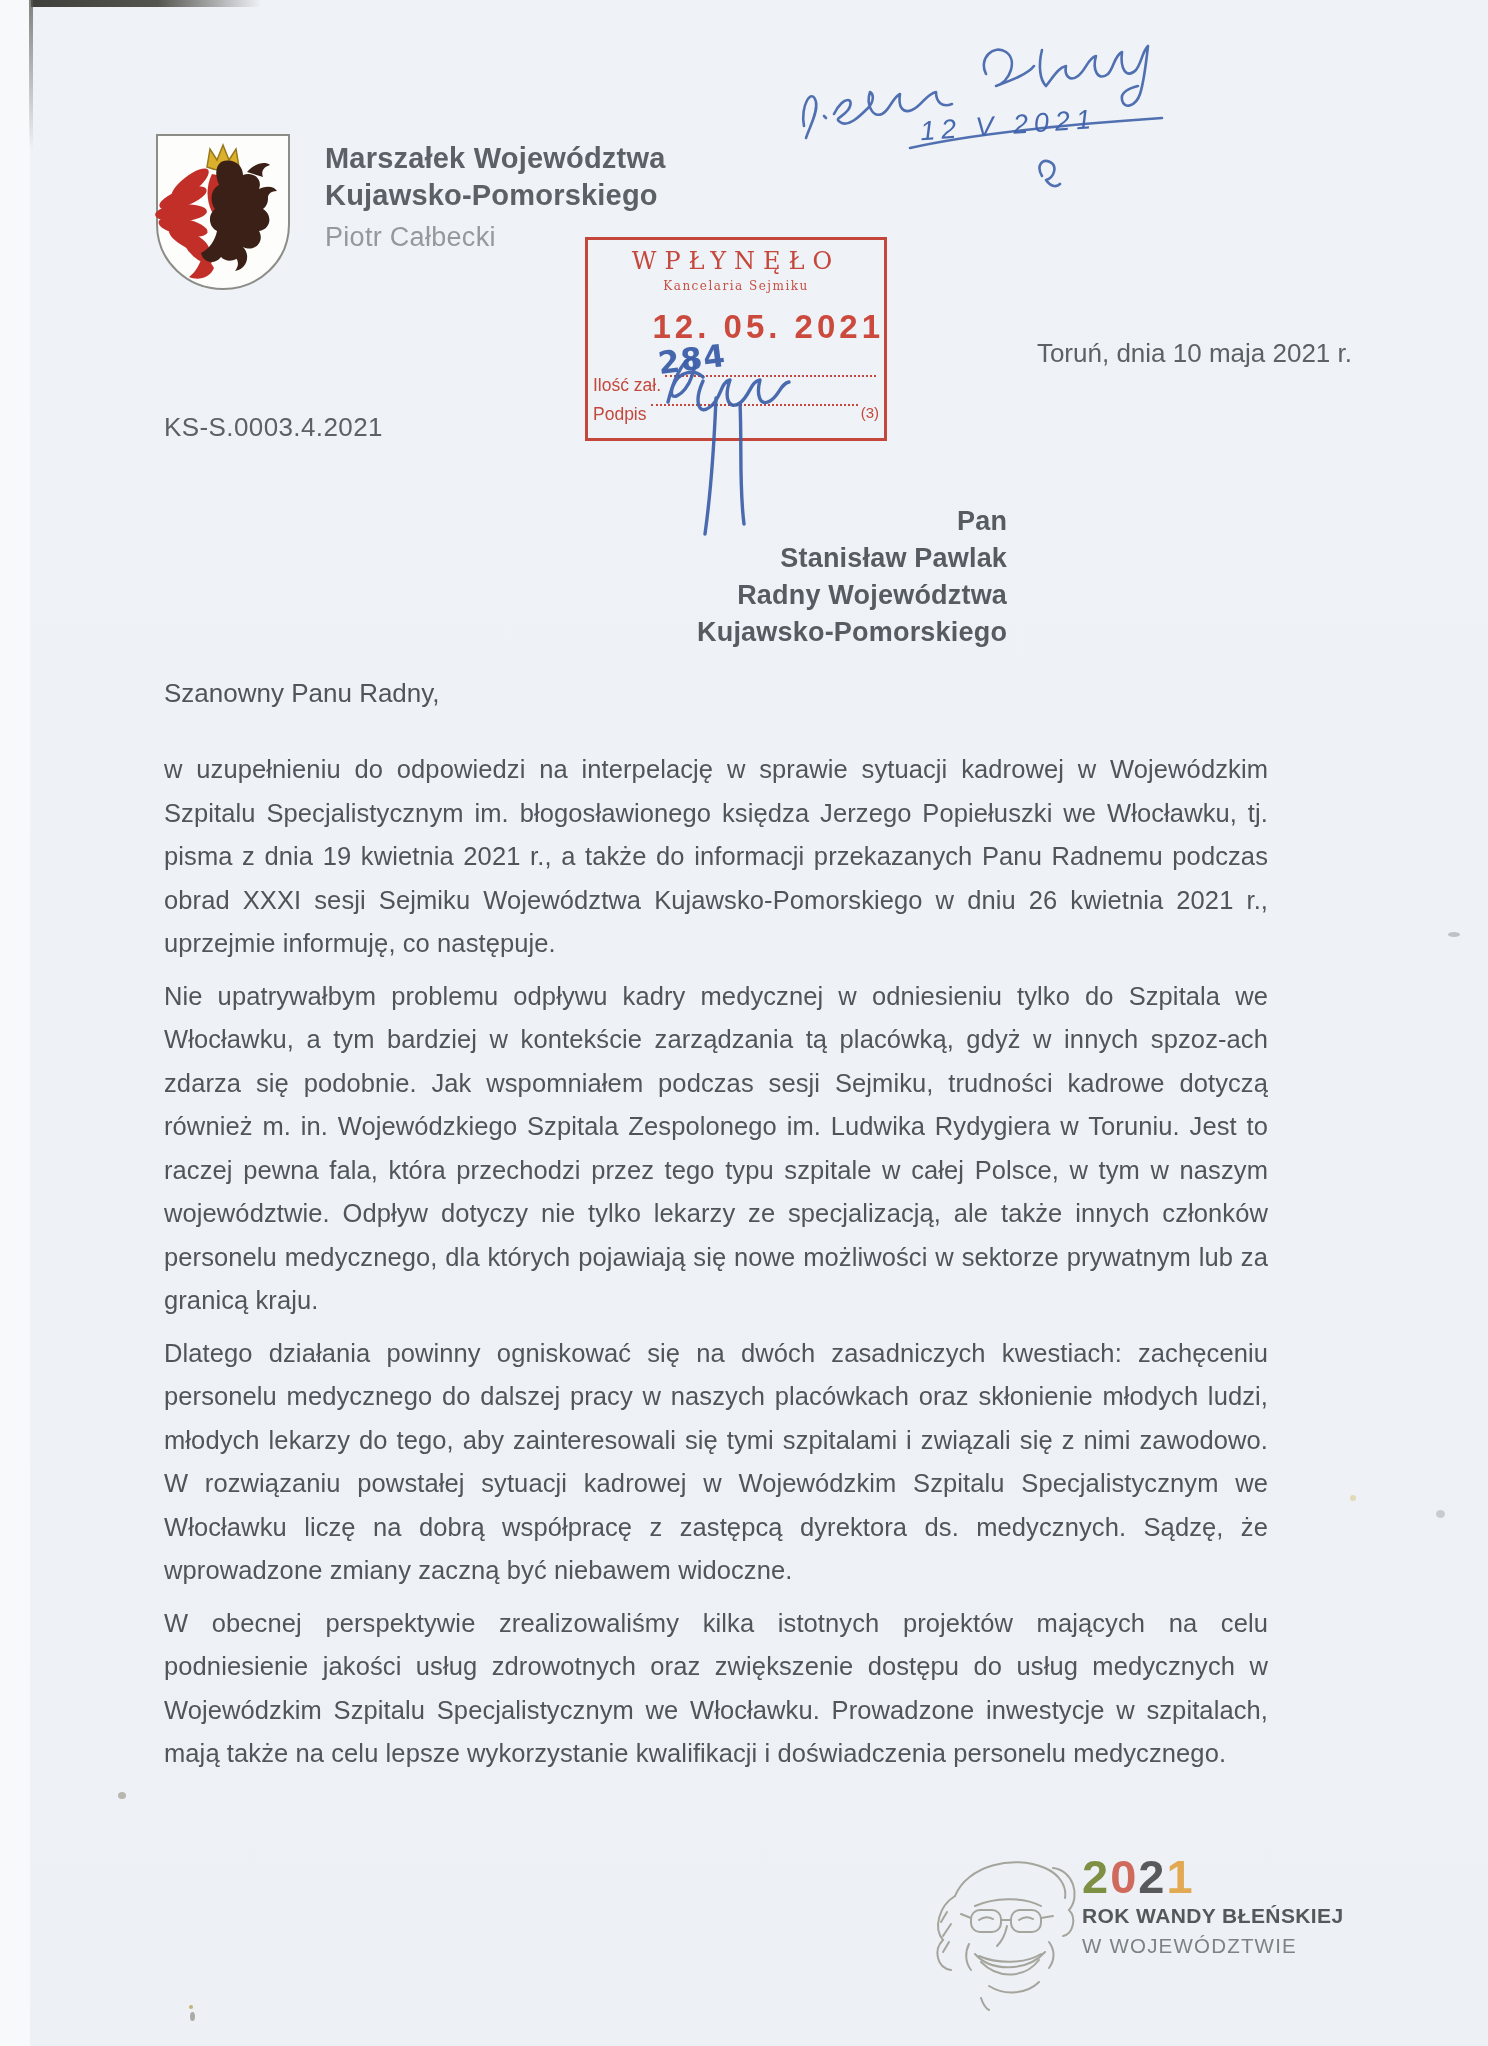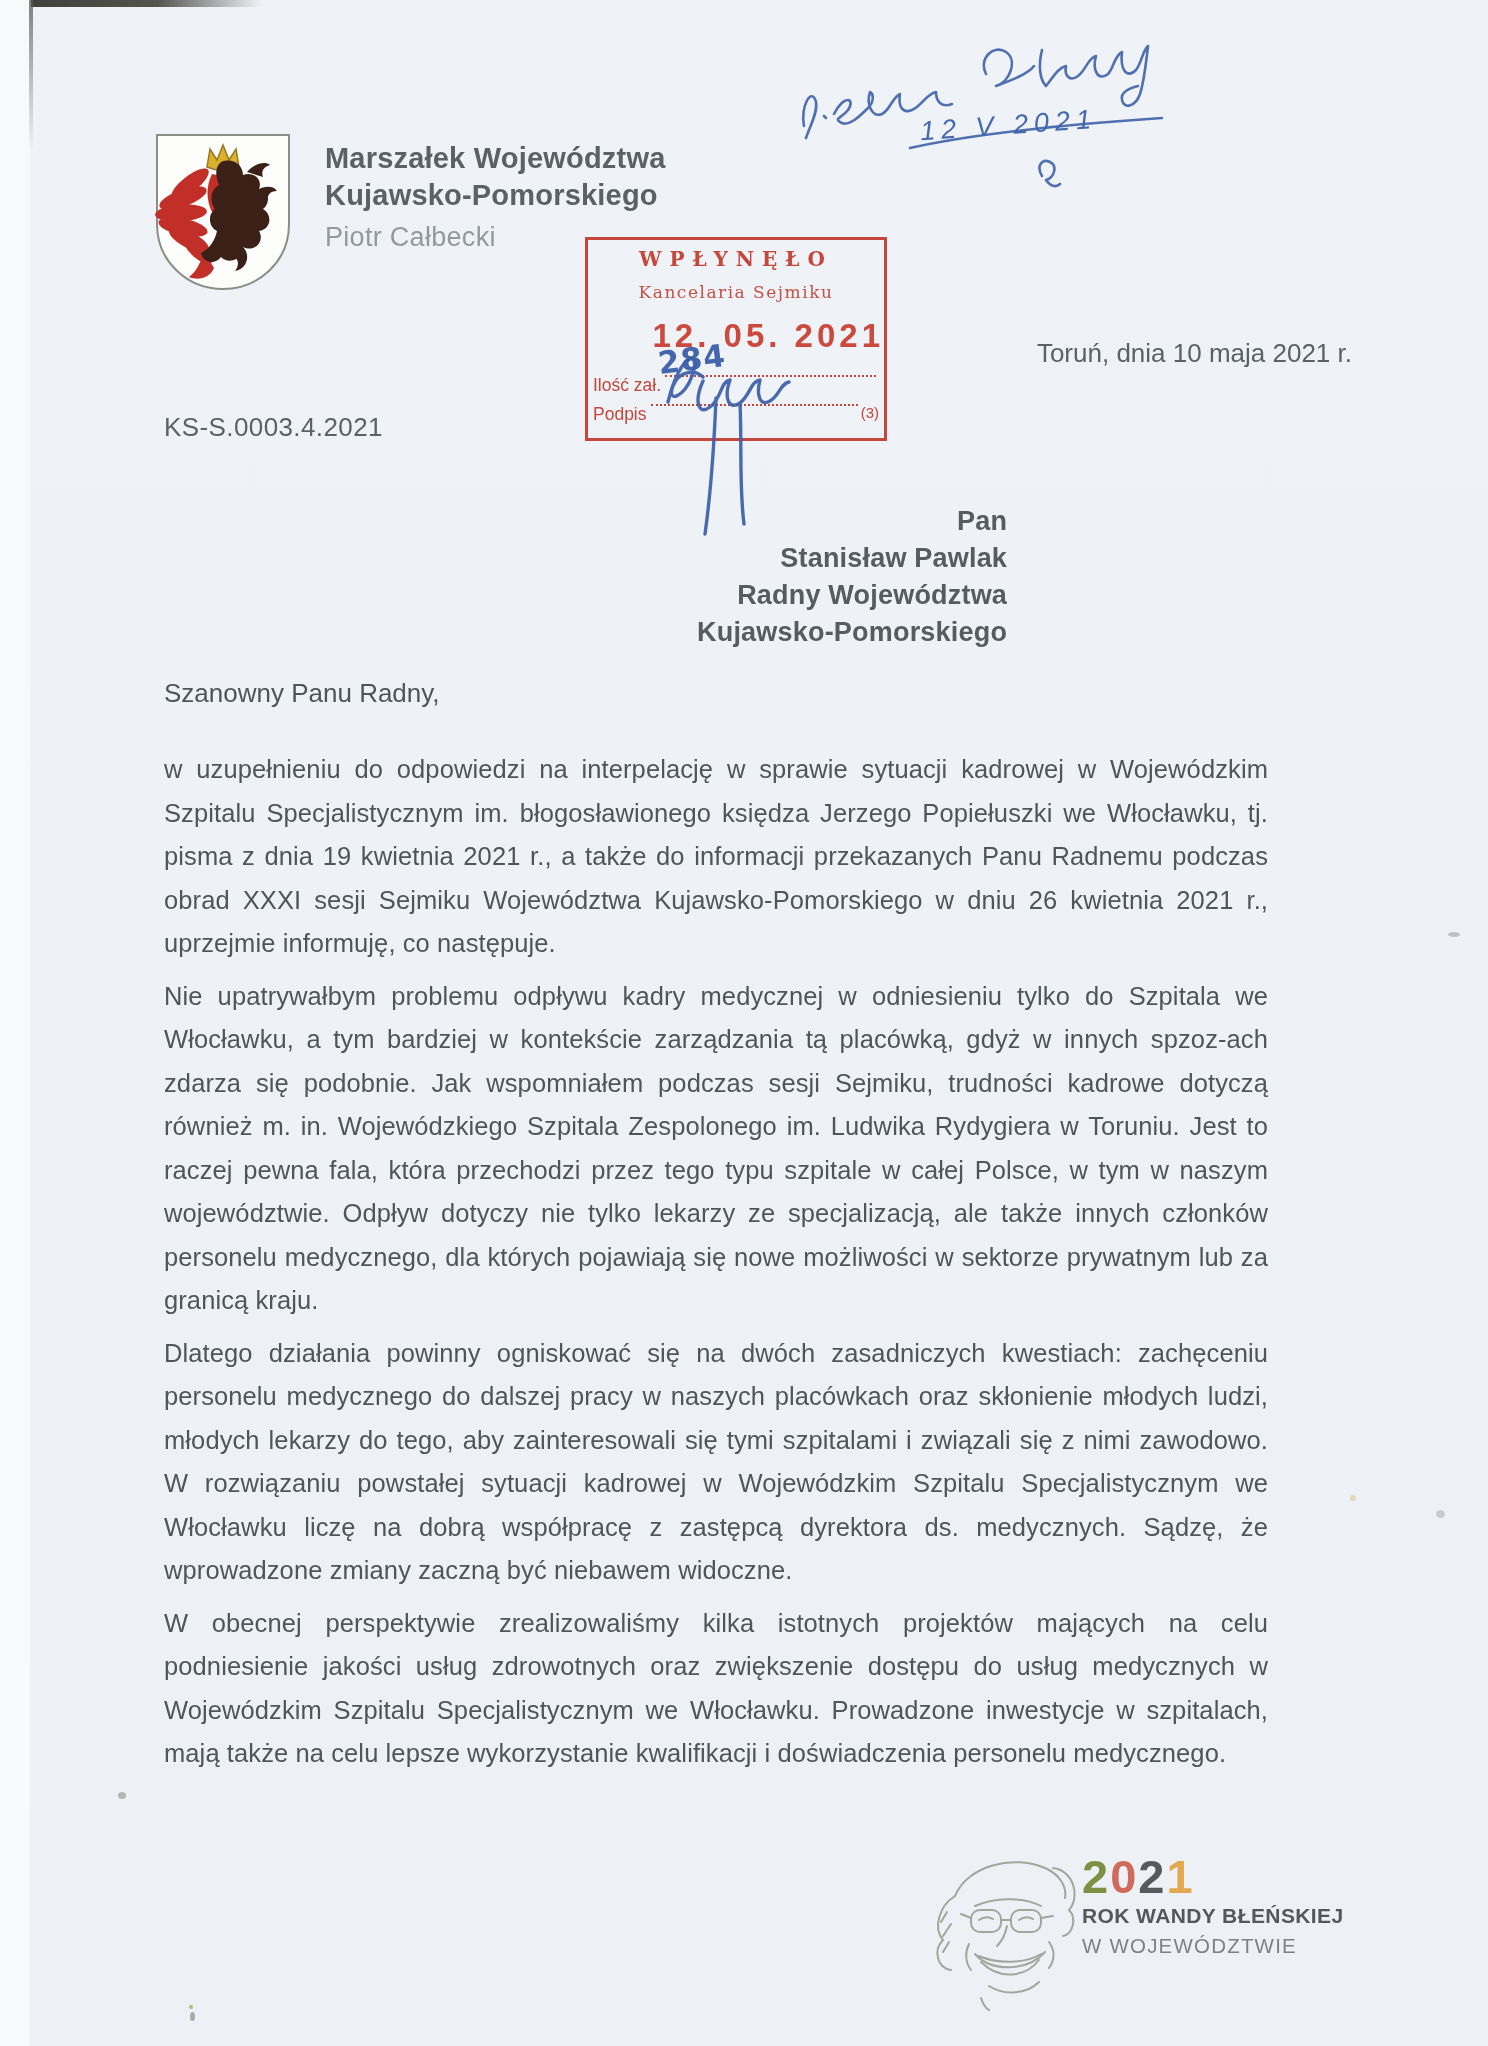--- a/index.html
+++ b/index.html
@@ -25,22 +25,22 @@
   .lh-text{position:absolute;left:325px;top:140px;}
   .lh-title{font-size:29px;font-weight:bold;color:#5b6166;line-height:37px;letter-spacing:.2px;}
   .lh-name{font-size:27px;color:#94999e;margin-top:8px;letter-spacing:.3px;}
 
   
   .stamp{
     position:absolute;left:585px;top:237px;width:302px;height:204px;
     border:3px solid #c5473b;color:#c5473b;box-sizing:border-box;
     font-family:"DejaVu Serif", serif;
   }
-  .stamp-title{margin-top:7px;text-align:center;font-weight:bold;font-size:20px;letter-spacing:8px;}
-  .stamp-office{text-align:center;font-size:17px;letter-spacing:1.5px;margin-top:11px;opacity:.95;}
+  .stamp-title{margin-top:7px;text-align:center;font-weight:normal;font-size:24px;letter-spacing:8px;}
+  .stamp-office{text-align:center;font-size:12px;letter-spacing:1.5px;margin-top:4px;opacity:.95;}
   .stamp-date{text-align:right;margin-top:15px;font-family:"Liberation Sans",sans-serif;
     font-weight:bold;font-size:33px;letter-spacing:4px;color:#cb4a3d;}
   .stamp-rows{position:absolute;left:5px;right:5px;bottom:5px;font-family:"Liberation Sans",sans-serif;}
   .stamp-row{display:flex;align-items:flex-start;height:29px;font-size:17.5px;color:#c5473b;}
   .dots{flex:1;border-bottom:2px dotted #c5473b;margin:0 3px 4px 4px;}
   .stamp-suffix{font-size:15px;margin-bottom:2px;}
   .hand-count{
     position:absolute;left:658px;top:341px;color:#3c5fa9;font-size:31px;font-weight:bold;
     transform:rotate(-7deg);font-family:"DejaVu Sans",sans-serif;letter-spacing:1px;opacity:.95;
   }

